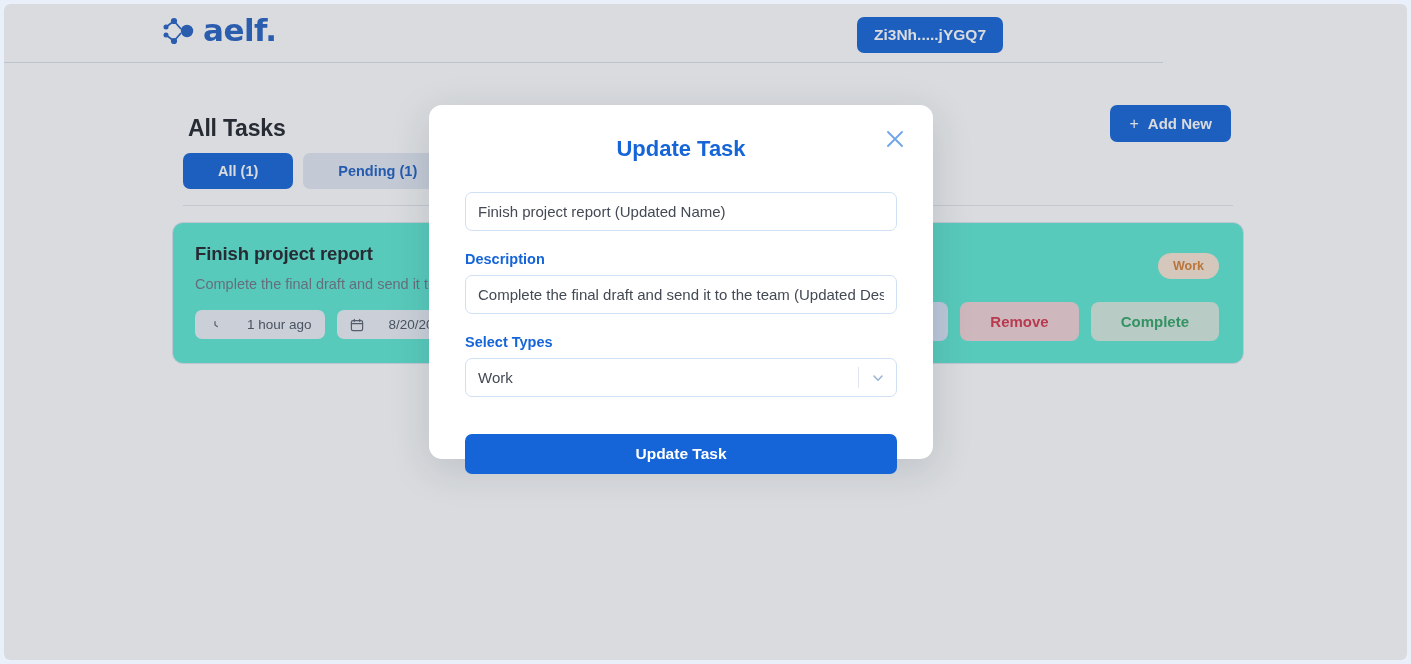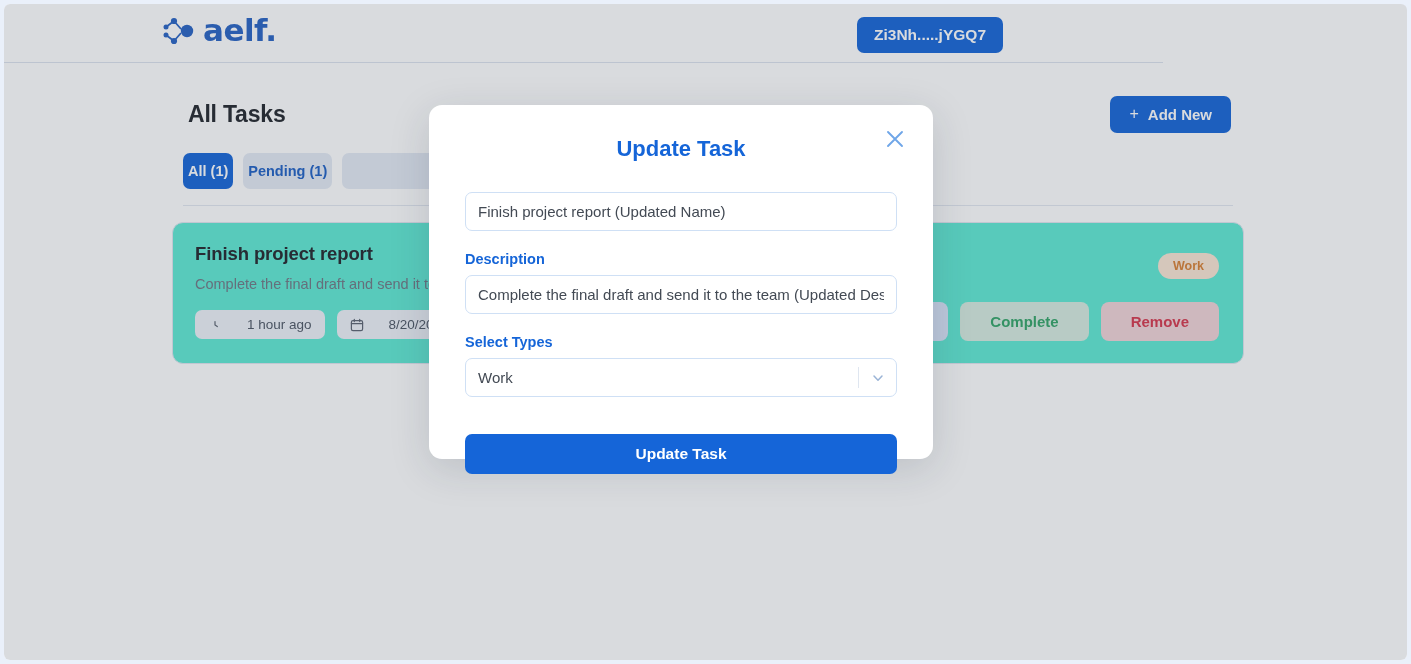--- a/index.html
+++ b/index.html
@@ -92,21 +92,21 @@
     position: absolute;
     left: 166px;
     top: 23px;
     width: 1076px;
     background: transparent;
   }
 
   .panel-head {
     height: 56px;
     display: flex;
-    align-items: center;
+    align-items: flex-end;
     justify-content: space-between;
     padding: 0 15px 0 18px;
   }
 
   .panel-title {
     font-size: 23px;
     font-weight: 700;
     color: #21252b;
     letter-spacing: -0.2px;
   }
@@ -131,21 +131,21 @@
     display: flex;
     gap: 10px;
     padding: 11px 0 0 13px;
   }
 
   .tab {
     border: none;
     border-radius: 7px;
     font-size: 14.5px;
     font-weight: 700;
-    padding: 10px 5px;
+    padding: 10px 35px;
     cursor: pointer;
     background: #e4eaf4;
     color: #1d5fc4;
     font-family: "Liberation Sans", sans-serif;
     white-space: nowrap;
   }
   .tab.active { background: #1565d8; color: #ffffff; }
 
   .tabs-rule {
     margin: 16px 13px 0 13px;
@@ -404,22 +404,22 @@
               <path d="M1.4 5.6 H12.6 M4.3 1.3 V3.6 M9.7 1.3 V3.6" stroke="#5a6270" stroke-width="1.2" stroke-linecap="round"></path>
             </svg>
             <span>8/20/2024, 4:44:01 PM</span>
           </span>
         </div>
 
         <div class="type-badge">Work</div>
 
         <div class="task-actions">
           <button class="act-btn act-edit">Edit</button>
+          <button class="act-btn act-remove">Remove</button>
           <button class="act-btn act-complete">Complete</button>
-          <button class="act-btn act-remove">Remove</button>
         </div>
       </div>
 
     </div>
   </div>
 </div>
 
 <div class="overlay"></div>
 
 <div class="modal">

